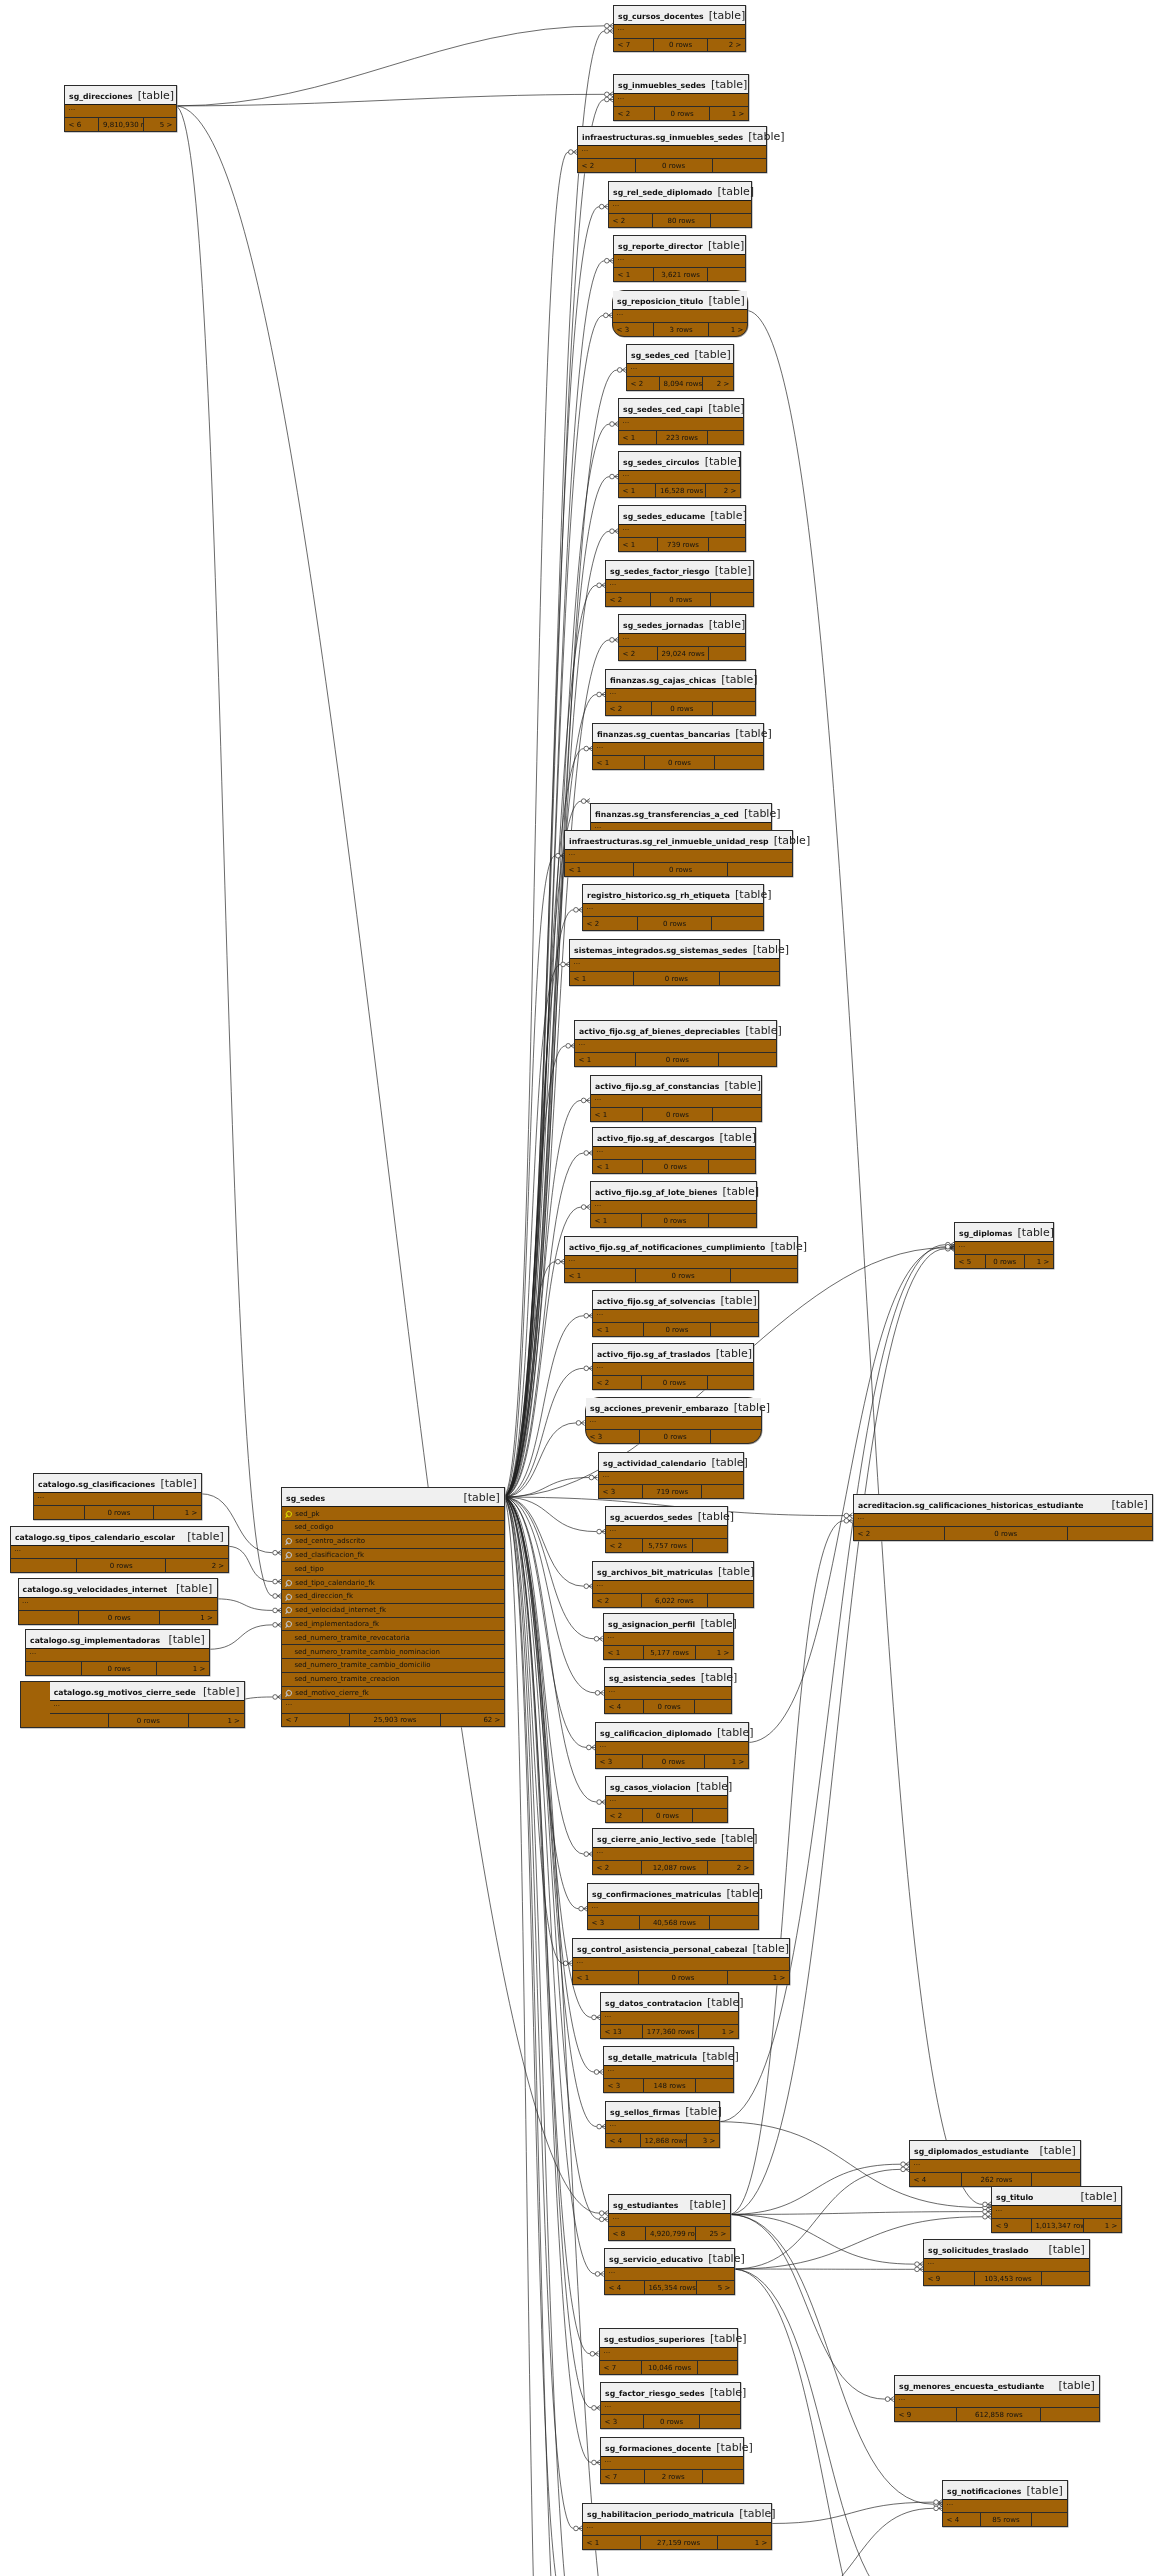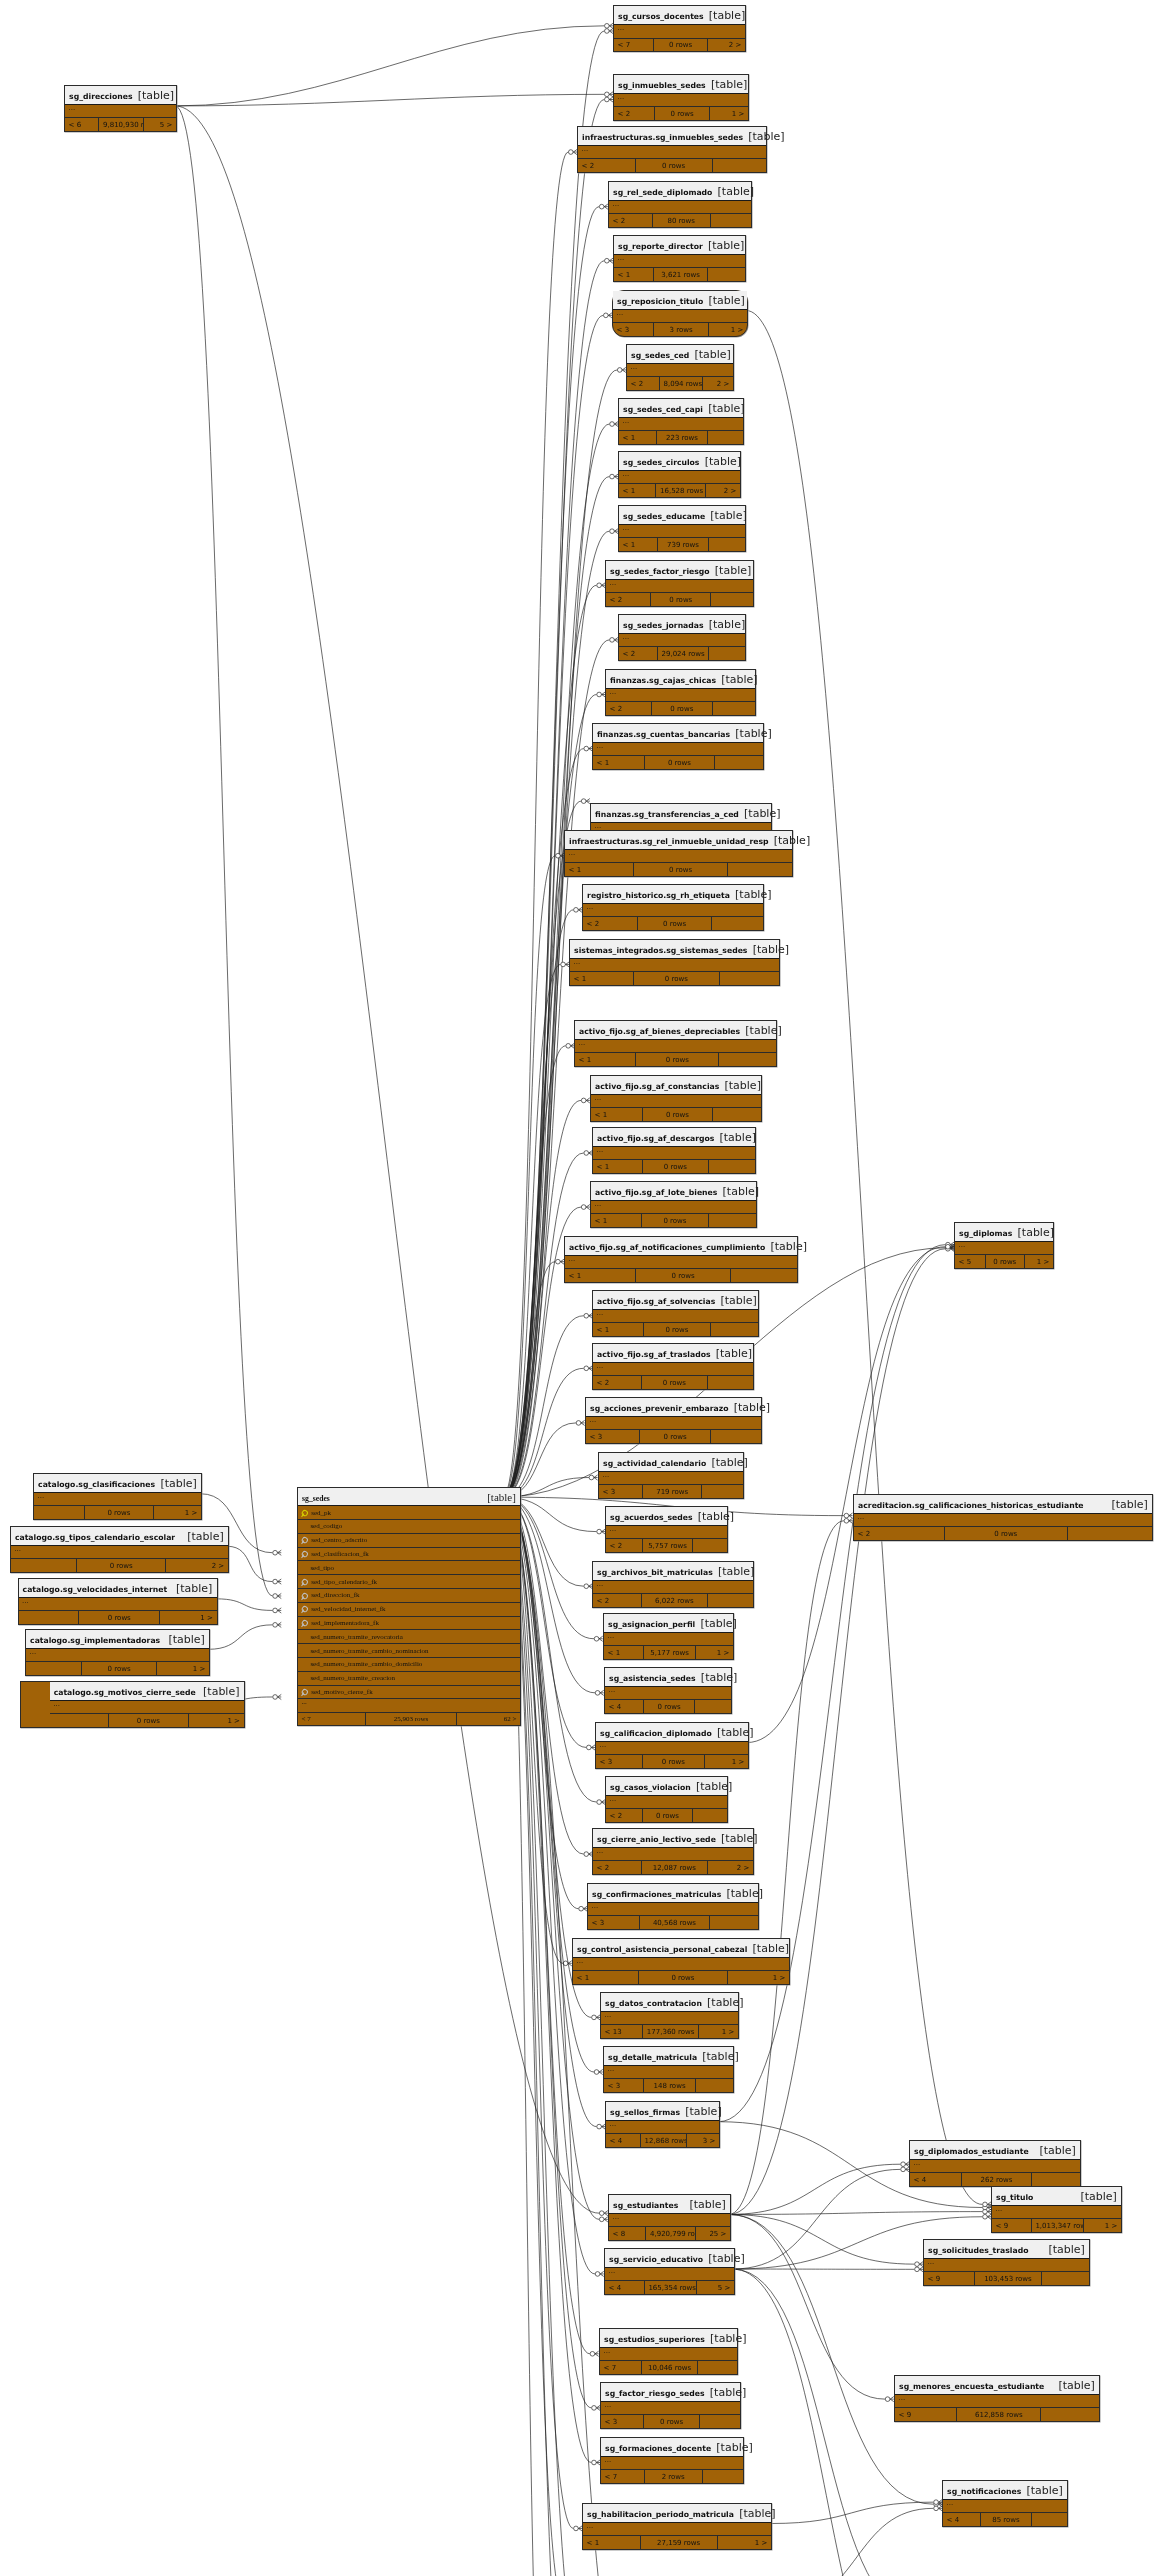--- a/index.html
+++ b/index.html
@@ -585,21 +585,21 @@
         <span class="tbl-title">activo_fijo.sg_af_traslados</span>
         <span class="tbl-badge">[table]</span>
       </div>
       <div class="ellipsis-row">...</div>
       <div class="tbl-footer">
         <span class="ft-cell ft-in">&lt; 2</span>
         <span class="ft-cell ft-rows">0 rows</span>
         <span class="ft-cell ft-out"></span>
       </div>
     </div>
-    <div class="tbl" style="left: 585px; top: 1397px; width: 175px;">
+    <div class="tbl" style="left: 585px; top: 1397px; width: 175px; border-radius: 14px;">
       <div class="tbl-header">
         <span class="tbl-title">sg_acciones_prevenir_embarazo</span>
         <span class="tbl-badge">[table]</span>
       </div>
       <div class="ellipsis-row">...</div>
       <div class="tbl-footer">
         <span class="ft-cell ft-in">&lt; 3</span>
         <span class="ft-cell ft-rows">0 rows</span>
         <span class="ft-cell ft-out"></span>
       </div>
@@ -981,21 +981,21 @@
         <span class="tbl-title">catalogo.sg_motivos_cierre_sede</span>
         <span class="tbl-badge">[table]</span>
       </div>
       <div class="ellipsis-row">...</div>
       <div class="tbl-footer">
         <span class="ft-cell ft-in"></span>
         <span class="ft-cell ft-rows">0 rows</span>
         <span class="ft-cell ft-out">1 &gt;</span>
       </div>
     </div>
-    <div class="tbl" style="left: 297px; top: 1487px; width: 222px; font-family: Liberation Serif, serif;">
+    <div class="tbl" style="left: 281px; top: 1487px; width: 222px;">
       <div class="tbl-header">
         <span class="tbl-title">sg_sedes</span>
         <span class="tbl-badge">[table]</span>
       </div>
       <div class="tbl-row">
         <span class="key pk"></span>
         <span class="col-name">sed_pk</span>
       </div>
       <div class="tbl-row">
         <span style="width: 5.7px; flex: 0 0 auto;"></span>

